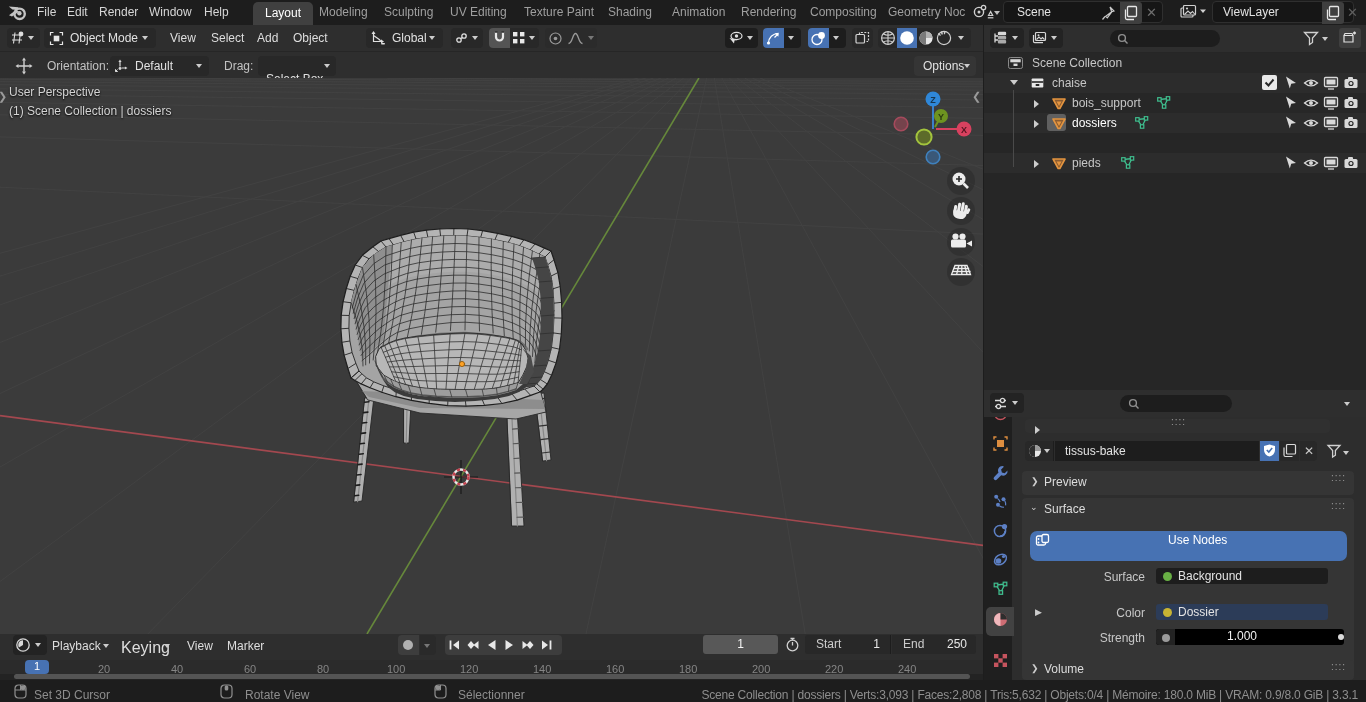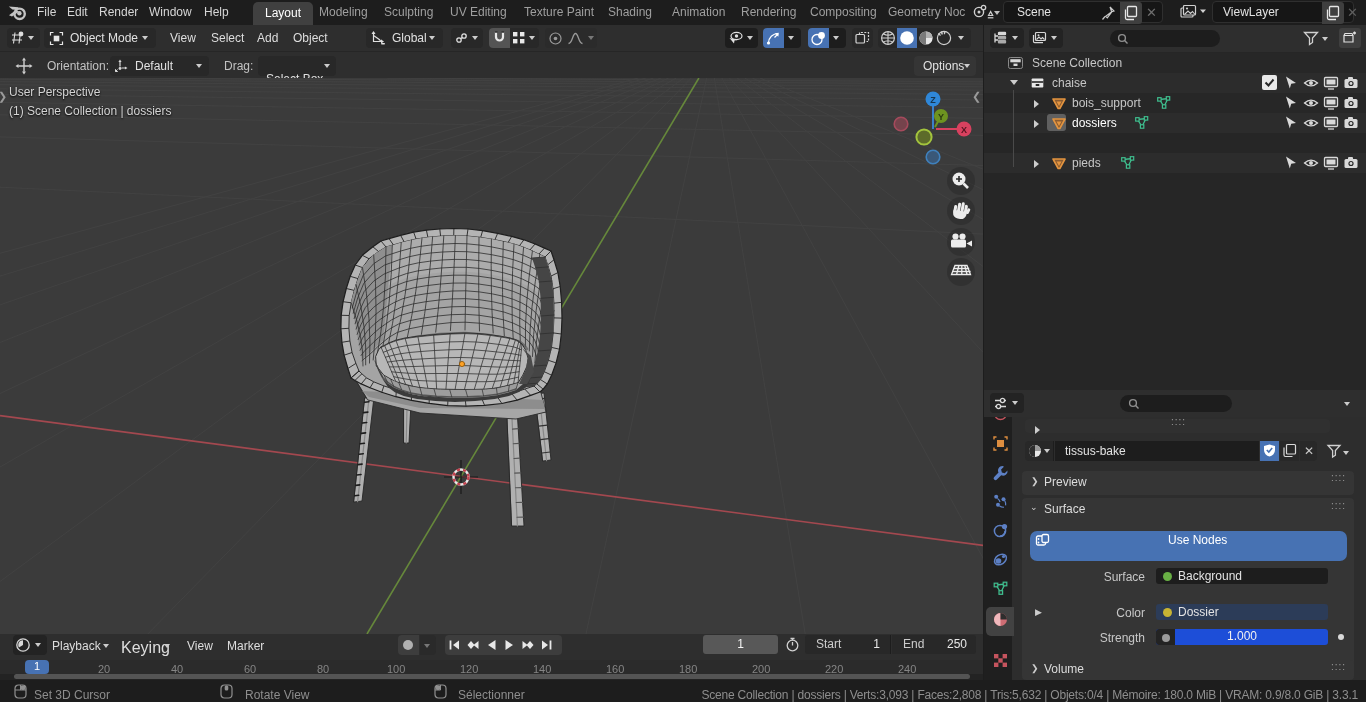--- a/index.html
+++ b/index.html
@@ -698,21 +698,21 @@
         <span class="abs" style="left:7px;top:4px;width:9px;height:9px;border-radius:50%;background:#69b045"></span>
         <span class="abs" style="left:22px;top:1px;color:#e3e3e3">Background</span>
       </div>
       <span class="abs" style="left:13px;top:109px;color:#cdcdcd;font-size:9px">▶</span>
       <span class="abs" style="left:53px;top:108px;width:70px;text-align:right;color:#c8c8c8">Color</span>
       <div class="abs" style="left:134px;top:106px;width:172px;height:16px;background:#2c3c58;border-radius:3px">
         <span class="abs" style="left:7px;top:4px;width:9px;height:9px;border-radius:50%;background:#c8b433"></span>
         <span class="abs" style="left:22px;top:1px;color:#e3e3e3">Dossier</span>
       </div>
       <span class="abs" style="left:53px;top:133px;width:70px;text-align:right;color:#c8c8c8">Strength</span>
-      <div class="abs" style="left:134px;top:131px;width:172px;height:16px;background:#1d4ed8;border-radius:3px;overflow:hidden">
+      <div class="abs" style="left:134px;top:131px;width:188px;height:16px;background:#000000;border-radius:3px;overflow:hidden">
         <div class="abs" style="left:0;top:0;width:19px;height:18px;background:#232323"></div>
         <span class="abs" style="left:6px;top:5px;width:8px;height:8px;border-radius:50%;background:#9a9a9a"></span>
         <span class="abs" style="left:0;top:0px;width:172px;text-align:center;color:#f0f0f0">1.000</span>
       </div>
       <span class="abs" style="left:316px;top:136px;width:6px;height:6px;border-radius:50%;background:#d9d9d9"></span>
     </div>
     <div class="panel" style="top:270px;height:20px">
       <span class="abs" style="left:9px;top:3px;color:#cdcdcd;font-size:9px">❯</span>
       <span class="abs" style="left:22px;top:2px">Volume</span>
       <span class="abs" style="right:8px;top:1px;color:#9a9a9a;font-size:10px;letter-spacing:1px">::::</span>

